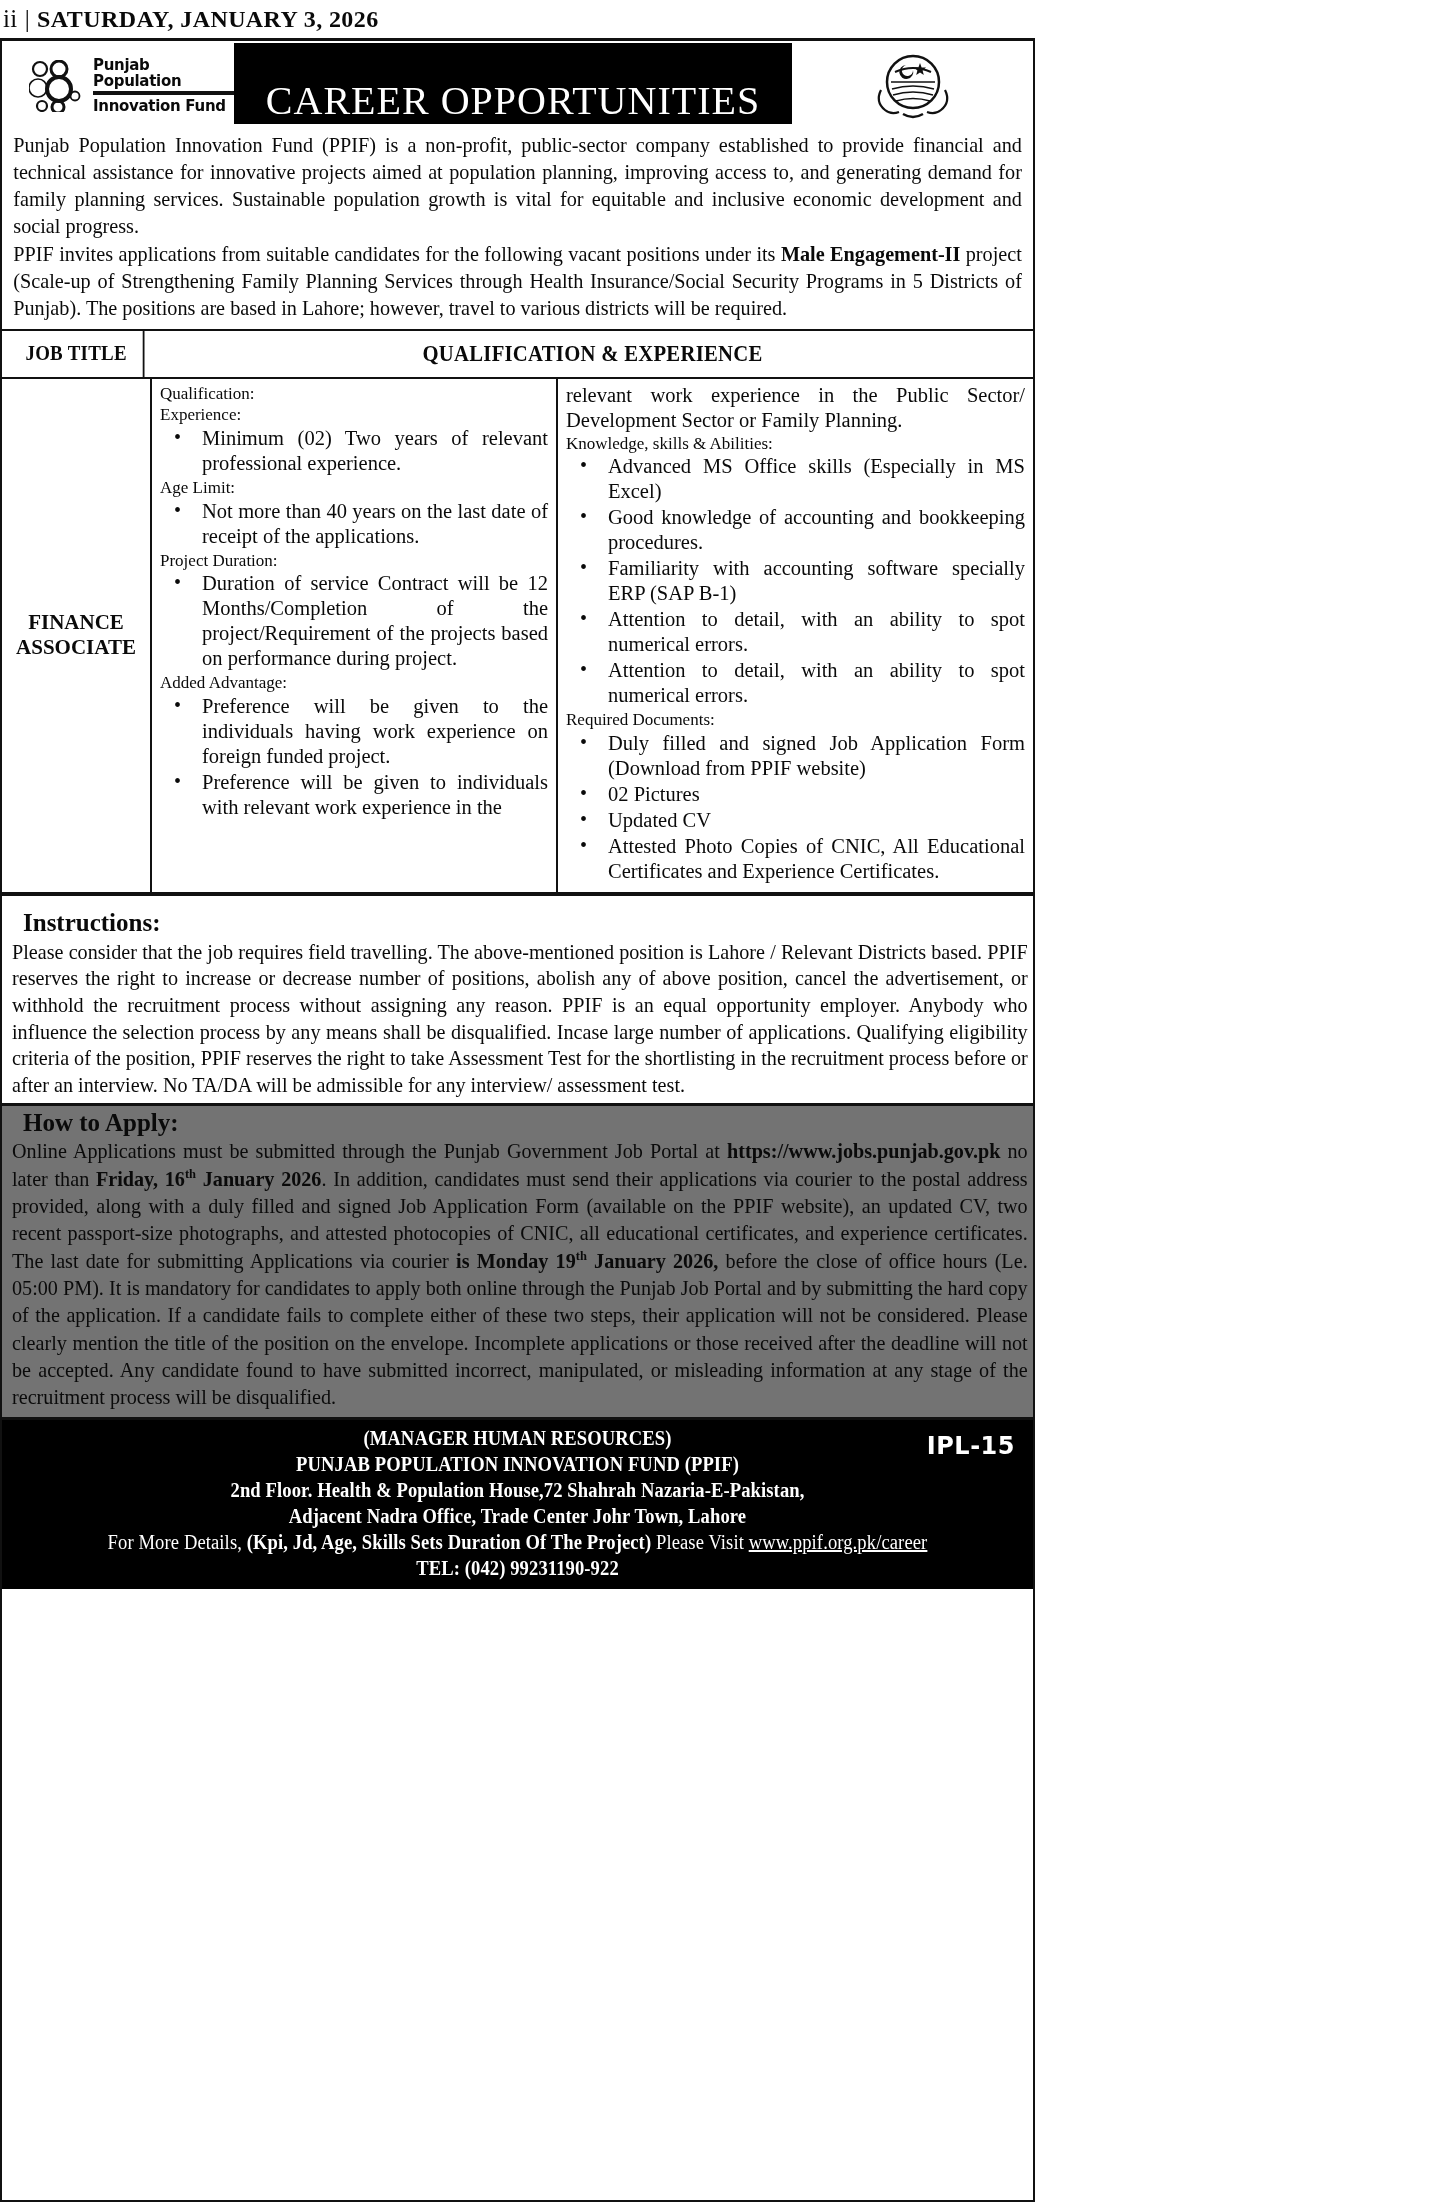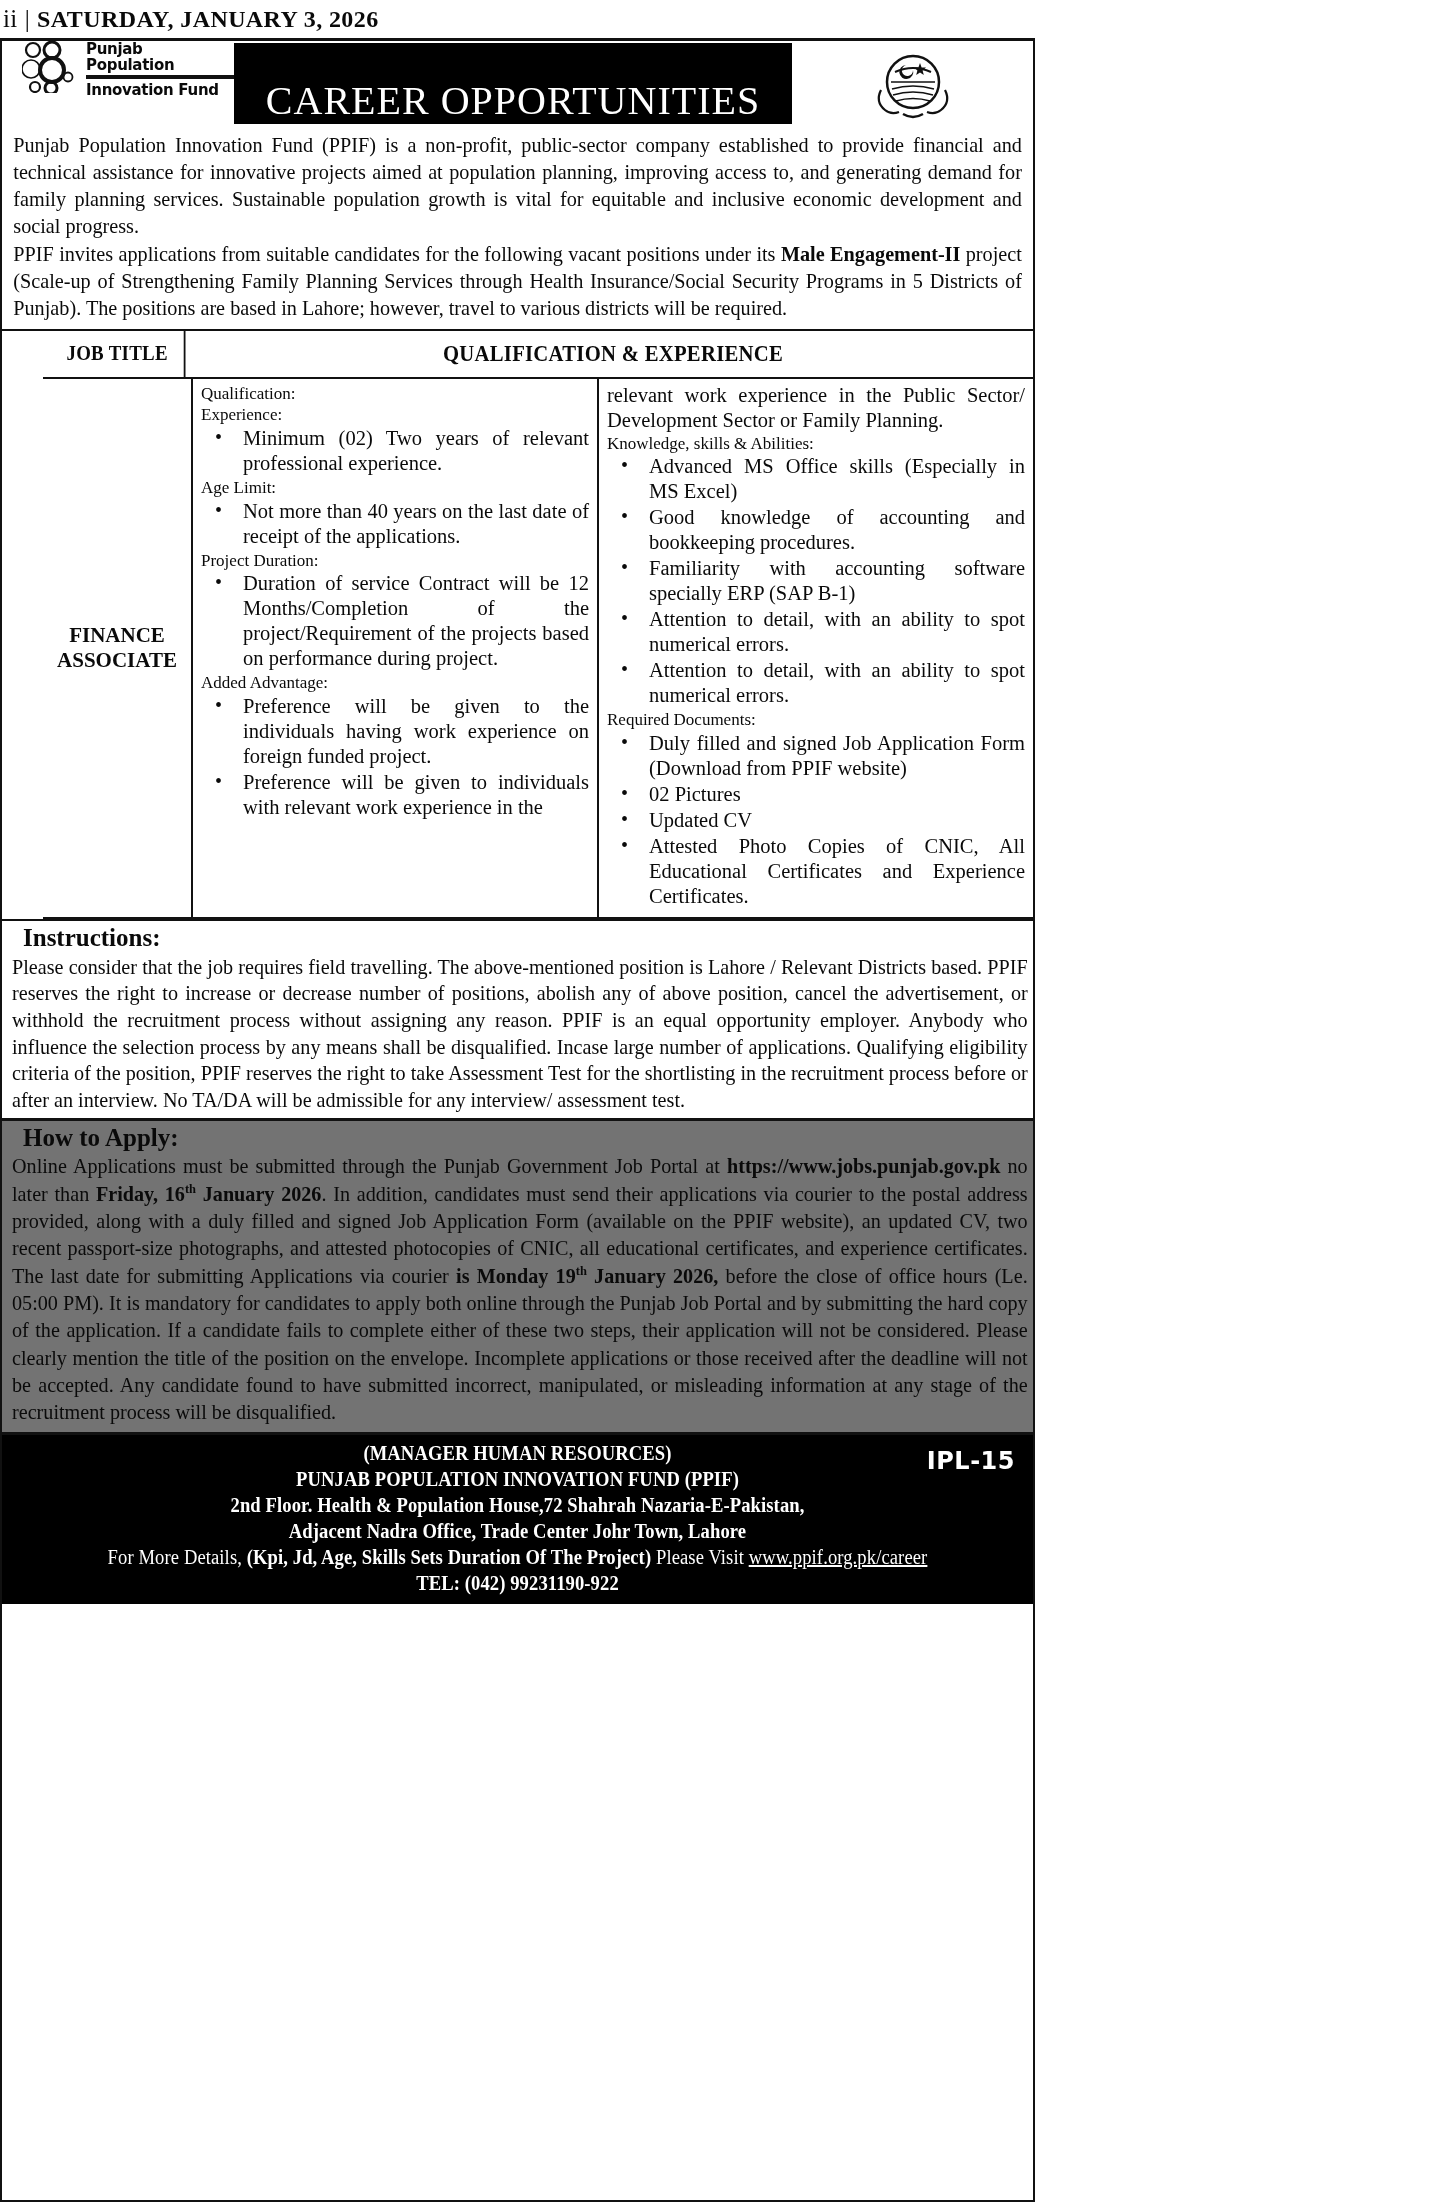--- a/index.html
+++ b/index.html
@@ -60,21 +60,22 @@
   
   .adhead {
     position: relative;
     height: 89px;
     display: flex;
     align-items: stretch;
   }
   .logo-cell {
     width: 232px;
     display: flex;
-    padding-left: 20px;
+    align-items: center;
+    padding-left: 27px;
     gap: 6px;
   }
   .logo-mark { width: 58px; height: 52px; flex: none; }
   .logo-words {
     display: flex; flex-direction: column;
     font-family: "DejaVu Sans", sans-serif;
     line-height: 1.08;
   }
   .logo-words .l1 { font-size: 15px; font-weight: bold; letter-spacing: -0.3px; }
   .logo-words .lrule { height: 4px; background:#111; margin: 2px 0 3px 0; }
@@ -113,24 +114,23 @@
     font-family: "Liberation Serif", serif;
     transform: scaleX(0.94);
     transform-origin: left top;
     width: 1095px;
   }
   .intro p { margin: 0 0 1px 0; }
   .intro b { font-weight: bold; }
 
   
   .tbl {
-    margin: 6px 0 0 0;
+    margin: 6px 0 10px 0;
     border-top: 2px solid #111;
     border-bottom: 2px solid #111;
-    padding-left: 41px;
   }
   .thead {
     display: flex;
     height: 48px;
     border-bottom: 2px solid #111;
   }
   .th-job {
     width: 150px;
     border-right: 2px solid #111;
     display: flex; align-items: center; justify-content: center;

